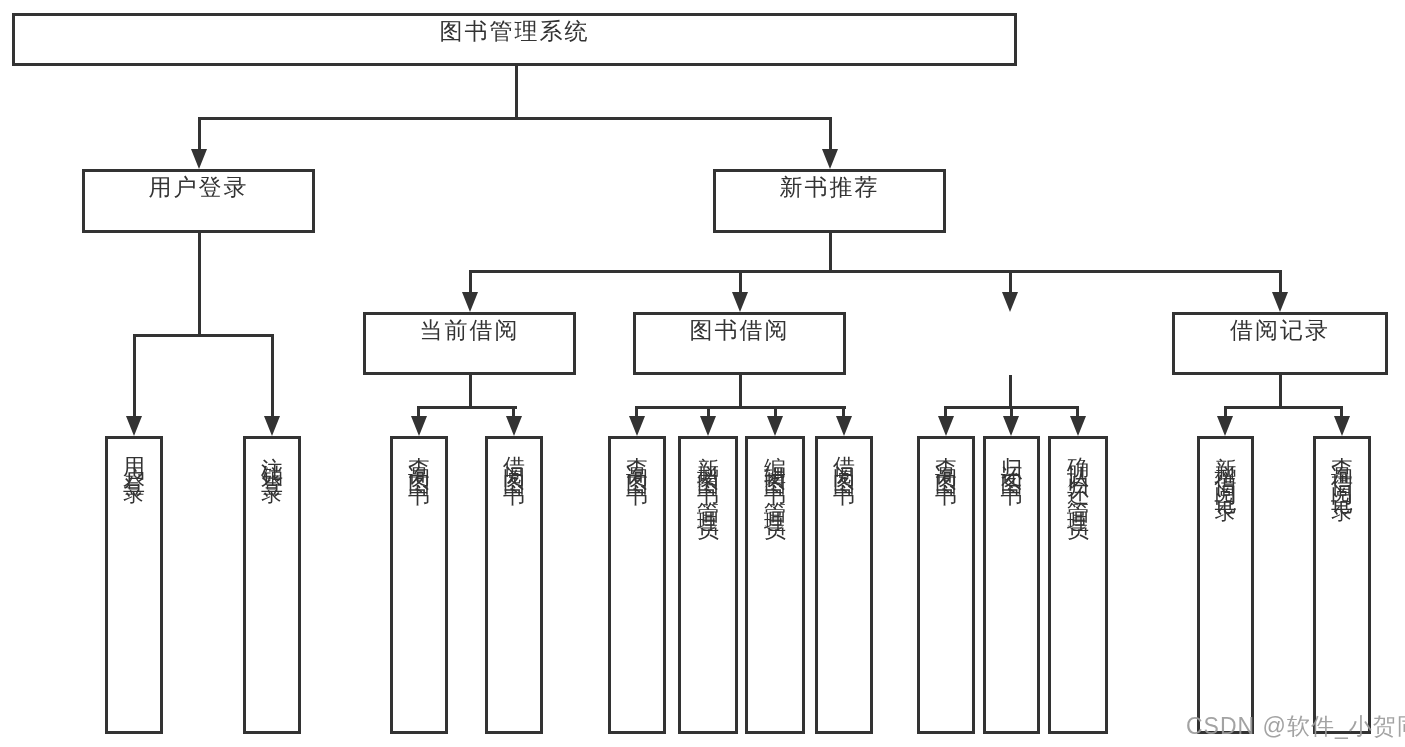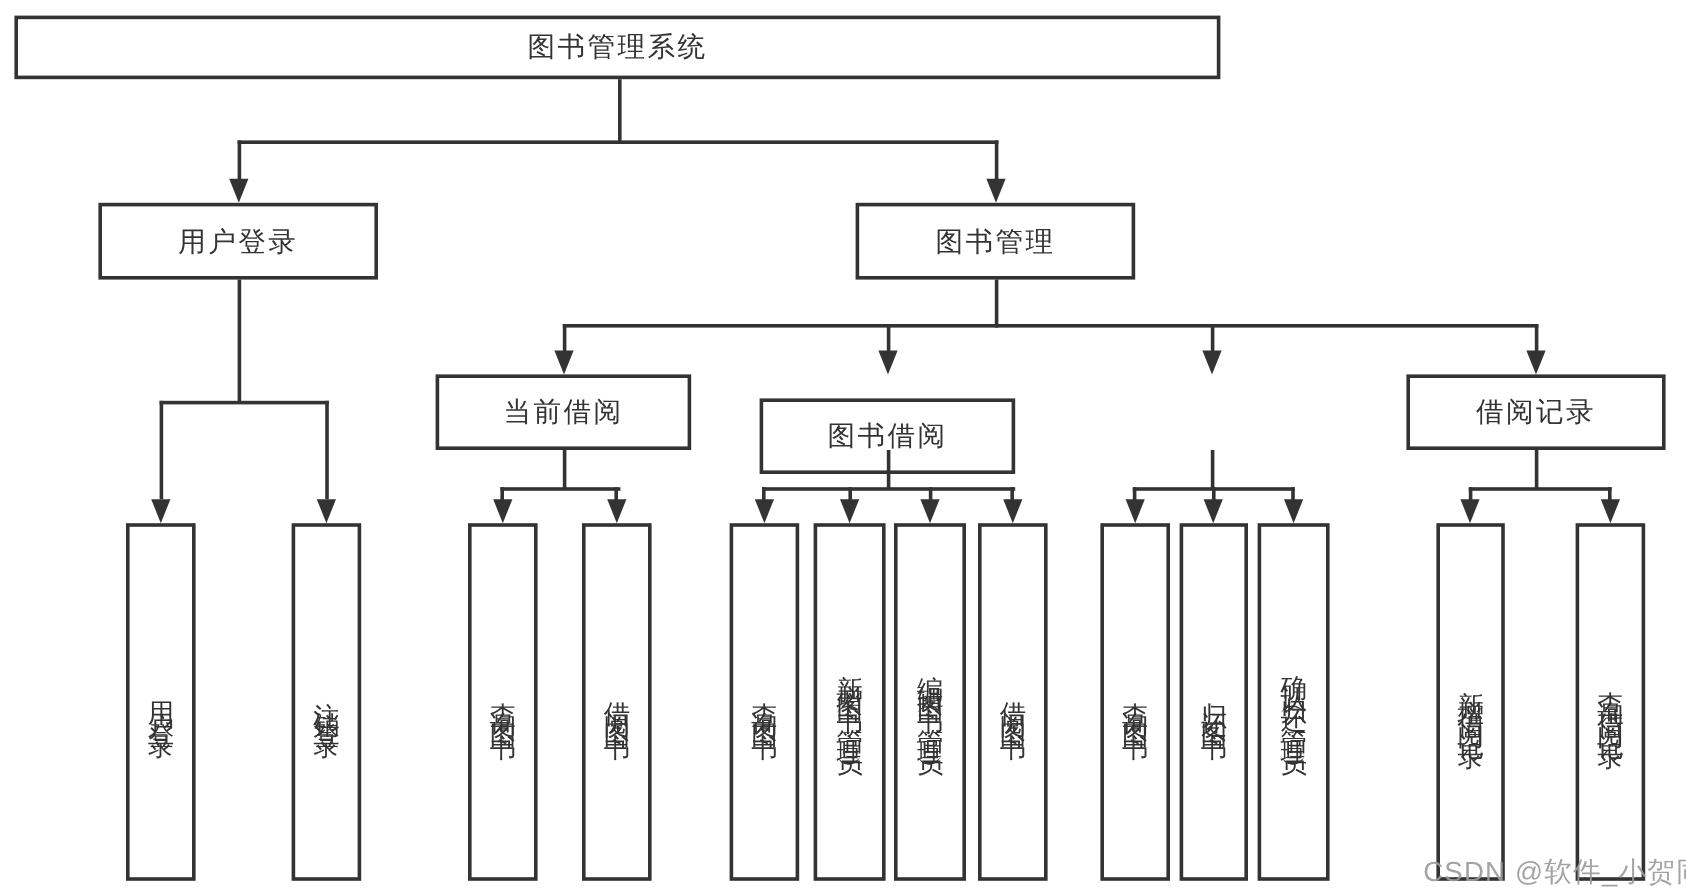--- a/index.html
+++ b/index.html
@@ -9,21 +9,21 @@
     color:var(--text,#333);
   }
   .canvas {
     position:relative; width:1405px; height:747px;
     background:var(--bg,#fff); overflow:hidden;
   }
   .node {
     position:absolute;
     border:3px solid var(--line,#333);
     background:var(--boxbg,#fff);
-    display:flex; align-items:center; justify-content:center;
+    display:flex; align-items:flex-start; justify-content:center;
     color:var(--text,#333);
   }
   .h-node { font-size:23px; letter-spacing:2px; font-weight:400; }
   .v-node .v-label {
     writing-mode:vertical-rl;
     font-size:22px;
     letter-spacing:9px;
     line-height:1.1;
     display:block;
   }
@@ -55,21 +55,21 @@
   <div class="hline" style="left:198px; top:117px; width:634px;"></div>
   <div class="vline" style="left:198px; top:117px; height:34px;"></div>
   <div class="arrow" style="left:191px; top:149px;"></div>
   <div class="vline" style="left:829px; top:117px; height:34px;"></div>
   <div class="arrow" style="left:822px; top:149px;"></div>
 
   <div class="node h-node" style="left:82px; top:169px; width:233px; height:64px;">
     <span>用户登录</span>
   </div>
   <div class="node h-node" style="left:713px; top:169px; width:233px; height:64px;">
-    <span>图书管理</span>
+    <span>新书推荐</span>
   </div>
 
   <div class="vline" style="left:198px; top:233px; height:102px;"></div>
   <div class="hline" style="left:133px; top:334px; width:141px;"></div>
   <div class="vline" style="left:133px; top:334px; height:82px;"></div>
   <div class="arrow" style="left:126px; top:416px;"></div>
   <div class="vline" style="left:271px; top:334px; height:82px;"></div>
   <div class="arrow" style="left:264px; top:416px;"></div>
 
   <div class="node v-node" style="left:105px; top:436px; width:58px; height:298px;">
@@ -87,21 +87,21 @@
   <div class="vline" style="left:739px; top:270px; height:24px;"></div>
   <div class="arrow" style="left:732px; top:292px;"></div>
   <div class="vline" style="left:1009px; top:270px; height:24px;"></div>
   <div class="arrow" style="left:1002px; top:292px;"></div>
   <div class="vline" style="left:1279px; top:270px; height:24px;"></div>
   <div class="arrow" style="left:1272px; top:292px;"></div>
 
   <div class="node h-node" style="left:363px; top:312px; width:213px; height:63px;">
     <span>当前借阅</span>
   </div>
-  <div class="node h-node" style="left:633px; top:312px; width:213px; height:63px;margin-top:20px;">
+  <div class="node h-node" style="left:633px; top:312px; width:213px; height:63px;">
     <span>图书借阅</span>
   </div>
   <div class="node h-node" style="left:1172px; top:312px; width:216px; height:63px;">
     <span>借阅记录</span>
   </div>
 
   <div class="vline" style="left:469px; top:375px; height:33px;"></div>
   <div class="hline" style="left:417px; top:406px; width:100px;"></div>
   <div class="vline" style="left:417px; top:406px; height:12px;"></div>
   <div class="arrow" style="left:411px; top:416px;"></div>

